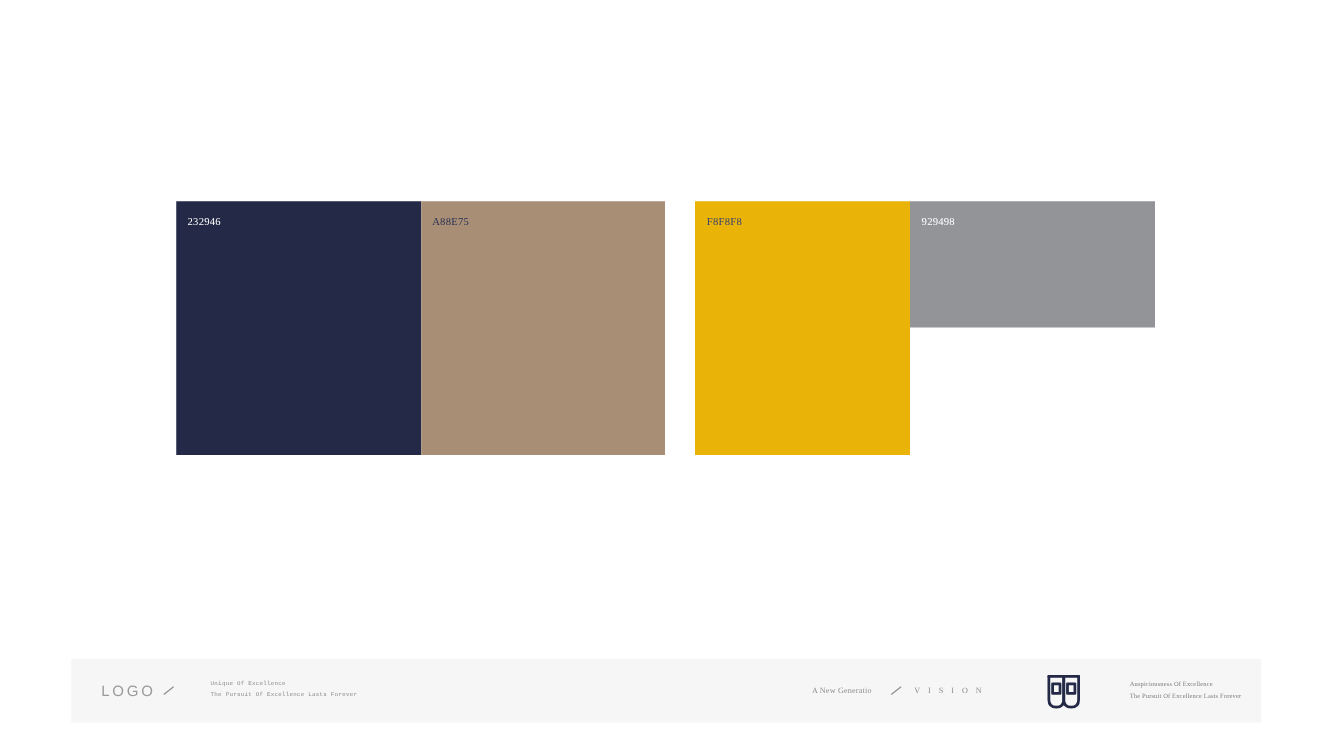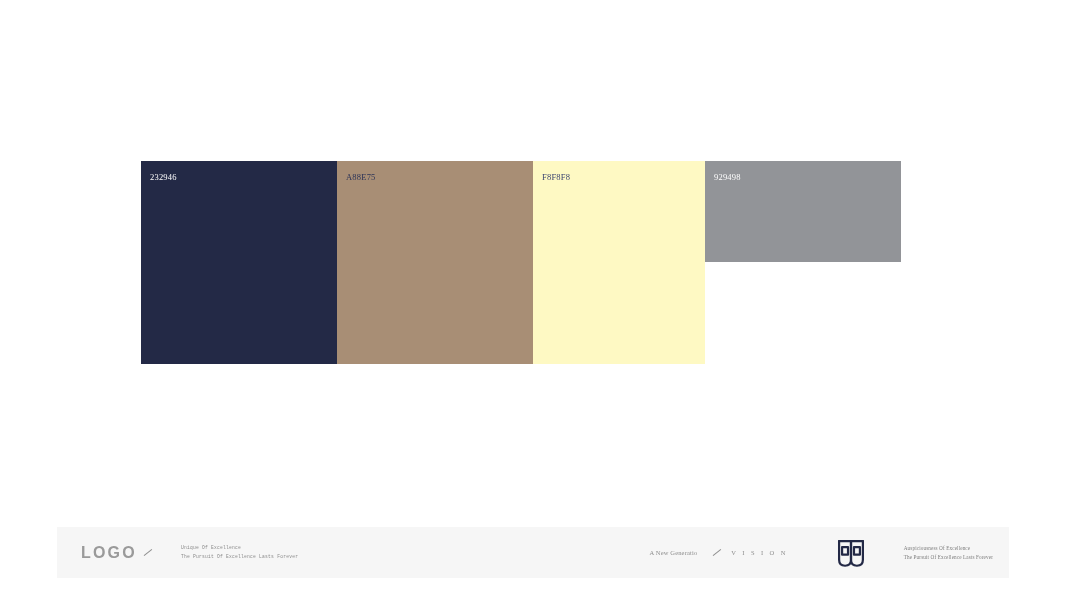--- a/index.html
+++ b/index.html
@@ -65,25 +65,24 @@
     align-items: center;
   }
   #footer-left {
     display: flex;
     flex-direction: row;
     align-items: center;
     padding-left: 24px;
   }
   .logo-word {
     font-family: "Liberation Sans", sans-serif;
-    font-size: 16px;
+    font-size: 12px;
     letter-spacing: 2.2px;
     color: #9a9a9a;
     white-space: nowrap;
-    font-weight: bold;
   }
   .slash-icon {
     display: inline-block;
     width: 11px;
     height: 11px;
     margin-left: 5px;
     position: relative;
   }
   .slash-icon::before {
     content: "";
@@ -151,21 +150,21 @@
 <div id="palette-strip">
 
   <div class="swatch" style="width:196px;background:#232946;">
     <span class="swatch-label" style="color:#ffffff;">232946</span>
   </div>
 
   <div class="swatch" style="width:196px;background:#a88e75;">
     <span class="swatch-label" style="color:#2b3357;text-align:right;">A88E75</span>
   </div>
 
-  <div class="swatch" style="width:172px;background:#fef9c3;">
+  <div class="swatch" style="width:172px;background:#eab308;margin-left:24px;">
     <span class="swatch-label" style="color:#3b4470;">F8F8F8</span>
   </div>
 
   <div class="swatch split-col" style="width:196px;">
     <div class="split-cell" style="height:101px;background:#929498;">
       <span class="swatch-label" style="color:#ffffff;">929498</span>
     </div>
   </div>
 
 </div>

